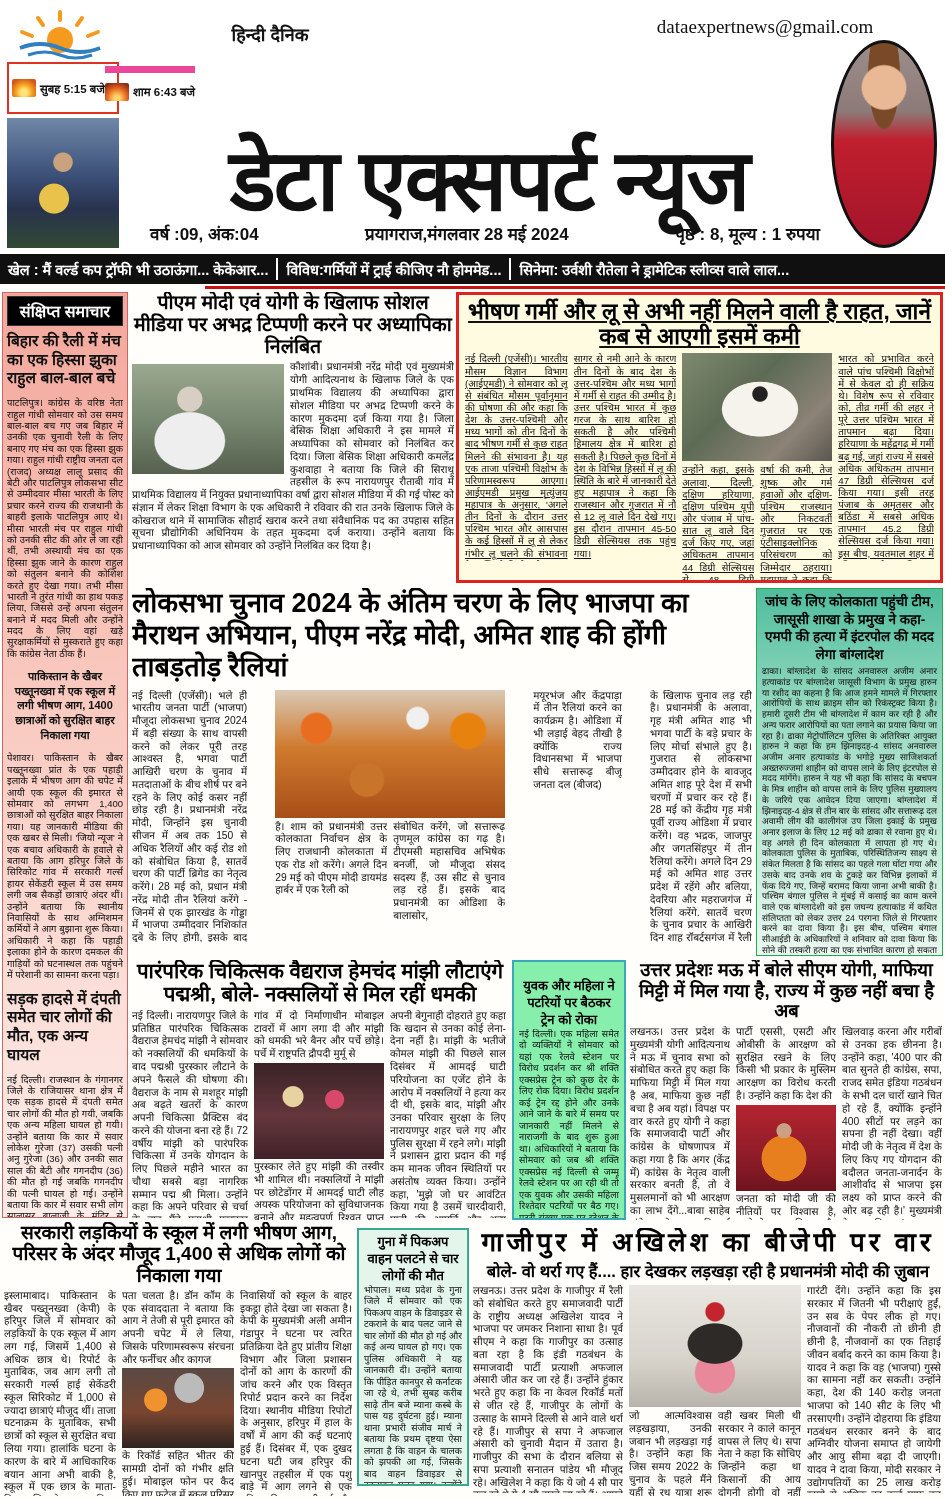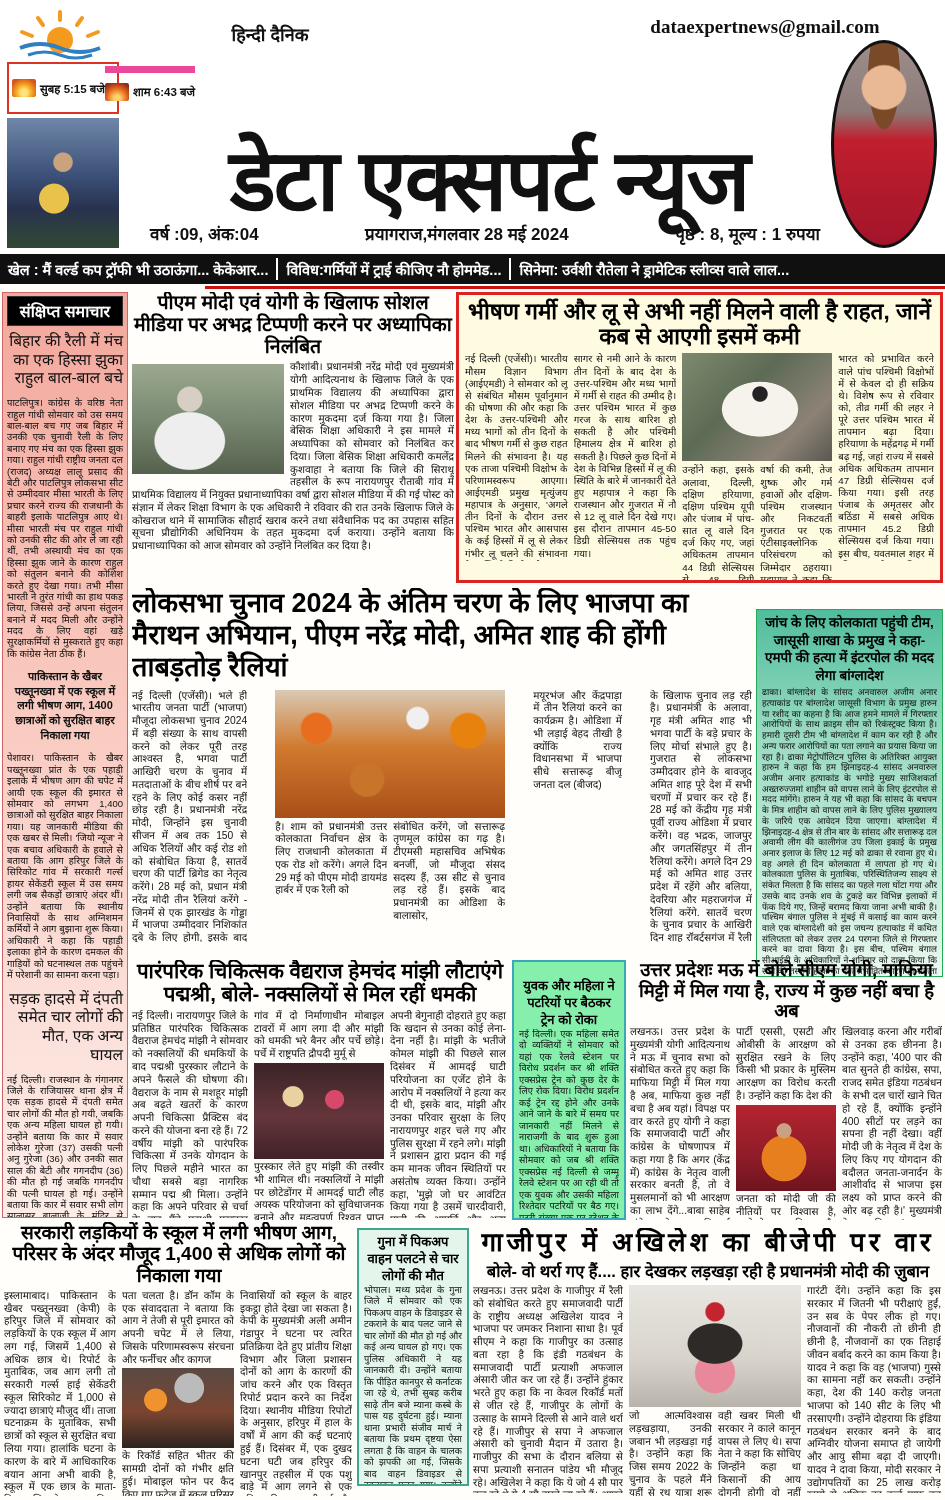--- a/index.html
+++ b/index.html
@@ -17,21 +17,21 @@
   .sunset{background:radial-gradient(circle at 50% 85%,#ffd36b 15%,#e86a1e 50%,#8c2a1a 85%);}
   .time-label{font-size:11.5px;font-weight:bold;white-space:nowrap;}
   .kkr-photo{position:absolute;left:7px;top:118px;width:112px;height:130px;
              background:radial-gradient(circle at 42% 62%,#e8c24a 0 14%,transparent 15%),
                         radial-gradient(circle at 50% 34%,#caa27e 0 9%,transparent 10%),
                         linear-gradient(180deg,#6f87a8 0%,#3b4f77 45%,#28324e 70%,#314a32 100%);}
   .tagline{position:absolute;left:185px;top:22px;width:170px;font-size:18px;font-weight:bold;text-align:center;}
   .paper-title{position:absolute;left:144px;top:40px;width:690px;height:165px;display:flex;align-items:center;justify-content:center;
                font-size:86px;font-weight:900;letter-spacing:-2px;line-height:1;white-space:nowrap;}
   .email{position:absolute;left:640px;top:16px;width:250px;text-align:center;
-         font-family:"Liberation Serif","DejaVu Serif",serif;font-size:19px;font-weight:bold;}
+         font-family:"Liberation Serif","DejaVu Serif",serif;font-size:19px;font-weight:normal;}
   .urvashi{position:absolute;left:831px;top:40px;width:106px;height:208px;border-radius:50%;
            border:3px solid #111;box-sizing:border-box;
            background:radial-gradient(circle at 50% 22%,#e9b895 0 13%,transparent 14%),
                       radial-gradient(ellipse at 50% 16%,#7a4a28 0 22%,transparent 23%),
                       linear-gradient(180deg,#9c8e8c 0%,#8c7a78 34%,#c01f2e 48%,#a3142a 100%);}
   .dateline{position:absolute;left:150px;top:222px;width:670px;display:flex;justify-content:space-between;
             font-size:17px;font-weight:bold;}
   
   .ticker{position:absolute;left:0;top:254px;width:945px;height:30px;background:#101010;display:flex;align-items:center;}
   .ticker-cell{color:#fff;font-size:14.5px;font-weight:bold;padding:0 8px;white-space:nowrap;overflow:hidden;}
@@ -41,33 +41,33 @@
   h2,h3{margin:0;}
   .headline{font-weight:900;line-height:1.12;color:#000;}
   .body-txt{font-size:10.3px;line-height:1.24;text-align:justify;overflow:hidden;}
   .colrow{display:flex;gap:6px;}
   .photo{flex:0 0 auto;}
   
   .sidebar{position:absolute;left:2px;top:292px;width:126px;height:926px;box-sizing:border-box;
            background:linear-gradient(180deg,#f3a79c 0%,#f8c3b8 35%,#fbded7 75%,#fdece7 100%);
            border:1px solid #c66;padding:3px 4px;overflow:hidden;}
   .sb-head{background:#000;color:#fff;font-size:16px;font-weight:bold;text-align:center;padding:3px 0;border:1px solid #333;}
-  .sb-h1{font-size:15.5px;font-weight:400;text-align:right;line-height:1.2;margin:6px 0 3px;}
+  .sb-h1{font-size:15.5px;font-weight:700;text-align:left;line-height:1.2;margin:6px 0 3px;}
   .sb-h2{font-size:11px;font-weight:900;text-align:center;line-height:1.35;margin:6px 0 3px;}
   .sb-body{font-size:9.5px;line-height:1.2;text-align:justify;}
   
   .teacher{position:absolute;left:132px;top:292px;width:322px;height:290px;overflow:hidden;}
   .teacher .headline{font-size:19.5px;text-align:center;}
   .modi-photo{float:left;width:152px;height:110px;margin:3px 6px 2px 0;
               background:radial-gradient(circle at 38% 32%,#d8cfc4 0 10%,transparent 11%),
                          radial-gradient(ellipse at 38% 70%,#eee 0 26%,transparent 27%),
                          linear-gradient(180deg,#9aa98f 0%,#76856e 55%,#55614e 100%);}
   
   .heat{position:absolute;left:456px;top:292px;width:487px;height:291px;box-sizing:border-box;
-        background:#fffbe0;border:3px solid #d22;padding:4px 6px;overflow:hidden;}
+        background:#fffbe0;border:3px solid #d22;padding:4px 6px;overflow:hidden;text-decoration:underline;}
   .heat .headline{font-size:22.5px;text-align:center;margin-bottom:4px;}
   .heat-photo{width:100%;height:108px;margin-bottom:3px;
               background:radial-gradient(circle at 52% 38%,#222 0 7%,transparent 8%),
                          radial-gradient(ellipse at 52% 52%,#f6f3ec 0 34%,transparent 35%),
                          linear-gradient(135deg,#7d8a6e 0%,#5d6b55 40%,#8c8376 75%,#5a5750 100%);}
   .heat .colrow{height:208px;}
   .heat .hcol{font-size:9.8px;}
   
   .election{position:absolute;left:132px;top:588px;width:620px;height:368px;overflow:hidden;}
   .election .headline{font-size:27px;text-align:left;line-height:1.18;}
@@ -75,21 +75,21 @@
   .crowd-photo{width:100%;height:128px;margin-bottom:3px;
                background:radial-gradient(circle at 18% 30%,#e86d1f 0 7%,transparent 8%),
                           radial-gradient(circle at 62% 22%,#f0f0f0 0 6%,transparent 7%),
                           radial-gradient(circle at 84% 32%,#e8820f 0 8%,transparent 9%),
                           radial-gradient(circle at 40% 70%,#c8742a 0 10%,transparent 11%),
                           linear-gradient(180deg,#d9c9b5 0%,#d07a2e 45%,#a84e18 100%);}
   .subcols{display:flex;gap:6px;}
   
   .bangla{position:absolute;left:756px;top:588px;width:187px;height:368px;box-sizing:border-box;
           background:linear-gradient(180deg,#4fbd9c 0%,#9adbc2 35%,#e9f8ef 100%);
-          border:1px solid #2a5;padding:4px 5px;overflow:hidden;margin-top:21px;}
+          border:1px solid #2a5;padding:4px 5px;overflow:hidden;}
   .bangla .headline{font-size:13.5px;text-align:center;line-height:1.3;margin-bottom:3px;}
   .bangla .body-txt{font-size:8.8px;line-height:1.22;}
   
   .padma{position:absolute;left:132px;top:960px;width:376px;height:260px;overflow:hidden;}
   .padma .headline{font-size:20.5px;text-align:center;}
   .padma .colrow{margin-top:4px;height:208px;}
   .award-photo{width:100%;height:96px;margin:2px 0;
                background:radial-gradient(circle at 30% 35%,#e8d3a0 0 9%,transparent 10%),
                           radial-gradient(circle at 62% 38%,#d8486a 0 9%,transparent 10%),
                           linear-gradient(180deg,#3a2326 0%,#64363c 55%,#402228 100%);}

